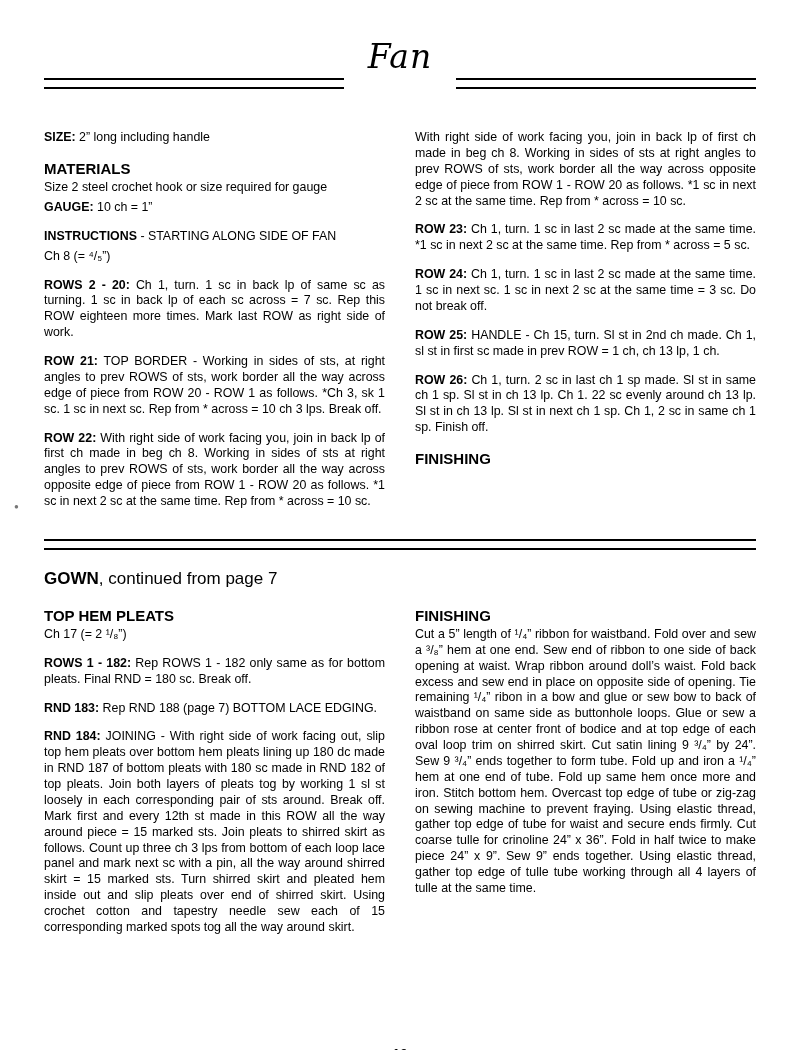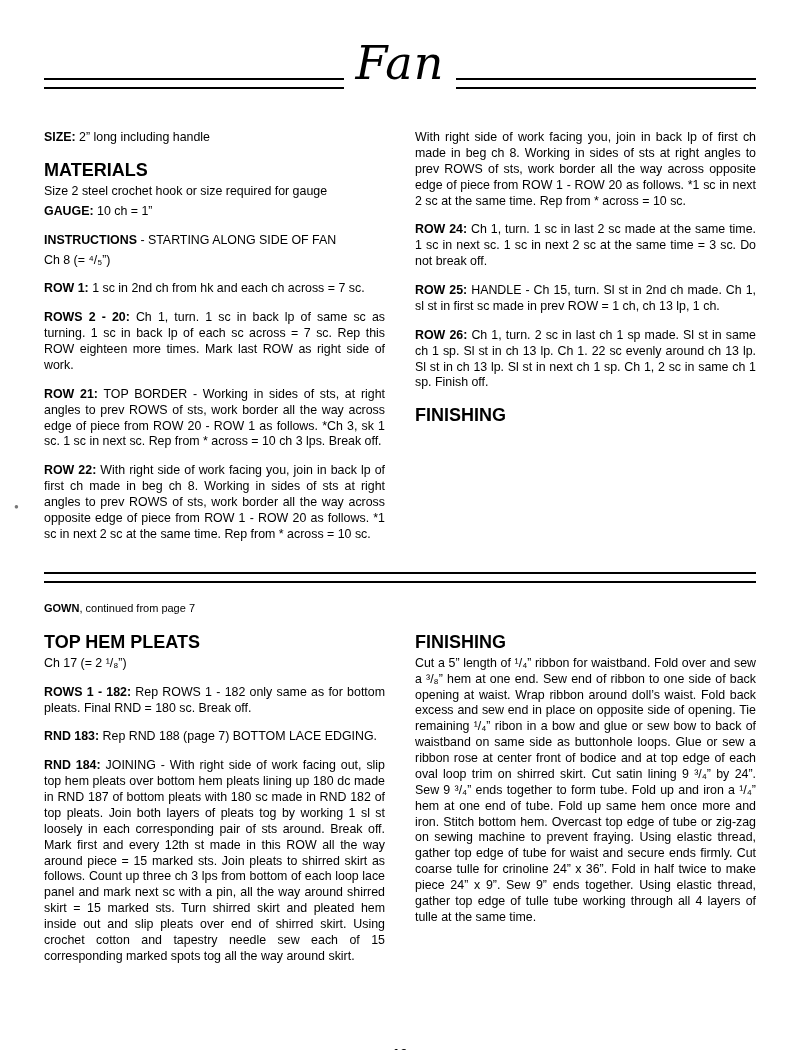--- a/index.html
+++ b/index.html
@@ -39,21 +39,21 @@
   .rule-left { left: 0px; width: 300px; }
   .rule-right { right: 0px; width: 300px; }
   .title-script {
     position: absolute;
     left: 0;
     right: 0;
     top: 8px;
     text-align: center;
     font-family: "DejaVu Serif", serif;
     font-style: italic;
-    font-size: 46px;
+    font-size: 33px;
     letter-spacing: 1px;
     line-height: 1;
   }
 
   
   .section {
     display: flex;
     gap: 30px;
   }
   .col {
@@ -63,37 +63,37 @@
   p {
     margin: 0 0 13px 0;
     font-size: 12.4px;
     line-height: 1.28;
     text-align: justify;
   }
   p.tight { margin-bottom: 4px; }
   .lbl { font-weight: bold; }
   .hdr {
     font-weight: bold;
-    font-size: 18px;
+    font-size: 15px;
     margin: 0 0 2px 0;
   }
   .u { text-decoration: underline; }
 
   .fan-section { margin-top: 12px; }
 
   
   .divider {
     margin: 16px 0 18px 0;
     height: 7px;
     border-top: 2px solid #000;
     border-bottom: 2px solid #000;
   }
 
   .gown-intro {
-    font-size: 11px;
+    font-size: 17px;
     margin-bottom: 16px;
   }
 
   .page-number {
     position: absolute;
     bottom: 20px;
     left: 0;
     right: 0;
     text-align: center;
     font-size: 14px;
@@ -134,42 +134,42 @@
 
       <p>
         <span class="lbl">GAUGE:</span><span>  10 ch = 1”</span>
       </p>
 
       <p class="tight">
         <span class="lbl">INSTRUCTIONS</span><span> - STARTING ALONG SIDE OF FAN</span>
       </p>
       <p>Ch 8 (= ⁴/₅”)</p>
 
-      <p>
-        <span class="lbl">ROW 1:</span><span>  1 sc in 2nd ch from hk and each ch across = 7 sc.</span>
-      </p>
 
       <p>
         <span class="lbl">ROWS 2 - 20:</span><span>  Ch 1, turn.  1 sc in back lp of same sc as turning.  1 sc in back lp of each sc across = 7 sc.  Rep this ROW eighteen more times.  Mark last ROW as right side of work.</span>
       </p>
 
       <p>
         <span class="lbl">ROW 21:</span><span>  TOP BORDER - Working in sides of sts, at right angles to prev ROWS of sts, work border all the way across edge of piece from ROW 20 - ROW 1 as follows.  *Ch 3, sk 1 sc.  1 sc in next sc.  Rep from * across = 10 ch 3 lps.  Break off.</span>
       </p>
 
       <p>
         <span class="lbl">ROW 22:</span><span>  With right side of work facing you, join in back lp of first ch made in beg ch 8.  Working in sides of sts at right angles to prev ROWS of sts, work border all the way across opposite edge of piece from ROW 1 - ROW 20 as follows.  *1 sc in next 2 sc at the same time.  Rep from * across = 10 sc.</span>
       </p>
 
     </div>
 
     <div class="col">
 
       <p>  With right side of work facing you, join in back lp of first ch made in beg ch 8.  Working in sides of sts at right angles to prev ROWS of sts, work border all the way across opposite edge of piece from ROW 1 - ROW 20 as follows.  *1 sc in next 2 sc at the same time.  Rep from * across = 10 sc.</p>
 
+      <p>
+        <span class="lbl">ROW 23:</span><span>  Ch 1, turn.  1 sc in last 2 sc made at the same time.  *1 sc in next 2 sc at the same time.  Rep from * across = 5 sc.</span>
+      </p>
 
       <p>
         <span class="lbl">ROW 24:</span><span>  Ch 1, turn.  1 sc in last 2 sc made at the same time.  1 sc in next sc.  1 sc in next 2 sc at the same time = 3 sc.  Do not break off.</span>
       </p>
 
       <p>
         <span class="lbl">ROW 25:</span><span>  HANDLE - Ch 15, turn.  Sl st in 2nd ch made.  Ch 1, sl st in first sc made in prev ROW = 1 ch, ch 13 lp, 1 ch.</span>
       </p>
 
       <p>

